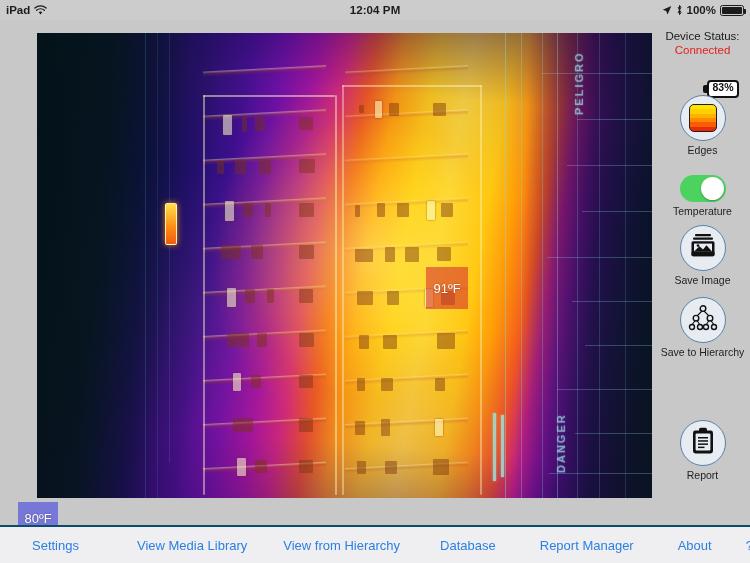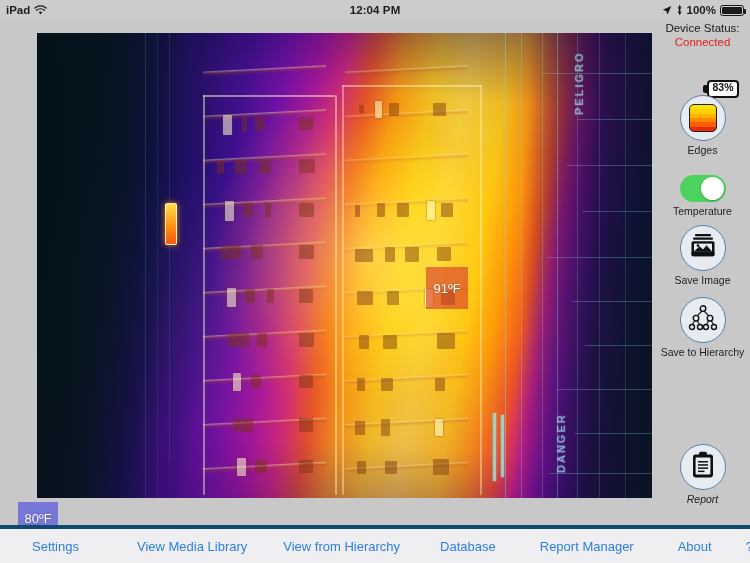--- a/index.html
+++ b/index.html
@@ -272,21 +272,21 @@
   }
 
   
   #right-panel {
     position: absolute;
     left: 655px; top: 0;
     width: 95px; height: 505px;
   }
   #device-status {
     position: absolute;
-    left: 0; top: 1px;
+    left: 0; top: 9px;
     width: 95px;
     text-align: center;
     font-size: 11.5px;
     color: #1a1a1a;
     line-height: 14px;
   }
   #device-status-value {
     color: #e2211c;
     display: block;
   }
@@ -381,21 +381,21 @@
     background: #ffffff;
     box-shadow: 0 1px 2px rgba(0,0,0,0.28);
   }
 
   
   #toolbar {
     position: absolute;
     left: 0; top: 525px;
     width: 750px; height: 38px;
     background: #efeff2;
-    border-top: 4px solid #0c4a6e;
+    border-top: 2px solid #0c4a6e;
     display: flex;
     align-items: center;
     box-sizing: border-box;
   }
   .tb-item {
     color: #2b7fe0;
     font-size: 13px;
     white-space: nowrap;
     cursor: pointer;
   }
@@ -617,21 +617,21 @@
                 <circle cx="18" cy="23" r="2.5"></circle>
                 <circle cx="26" cy="23" r="2.5"></circle>
               </g>
             </svg>
           </span>
         </div>
         <div class="tool-label">Save to Hierarchy</div>
       </div>
 
 
-      <div class="tool" style="top:424px;font-style:italic;">
+      <div class="tool" style="top:400px;">
         <div class="tool-circle">
           <span>
             <svg width="24" height="28" viewBox="0 0 24 28">
               <rect x="2" y="3.5" width="20" height="23" rx="2.4" fill="#111"></rect>
               <rect x="4.6" y="6.4" width="14.8" height="17.2" rx="1" fill="#e7ecf2"></rect>
               <rect x="8" y="0.8" width="8" height="5" rx="1.6" fill="#111"></rect>
               <g fill="#111">
                 <rect x="7" y="10" width="10" height="1.5"></rect>
                 <rect x="7" y="13.2" width="10" height="1.5"></rect>
                 <rect x="7" y="16.4" width="10" height="1.5"></rect>

